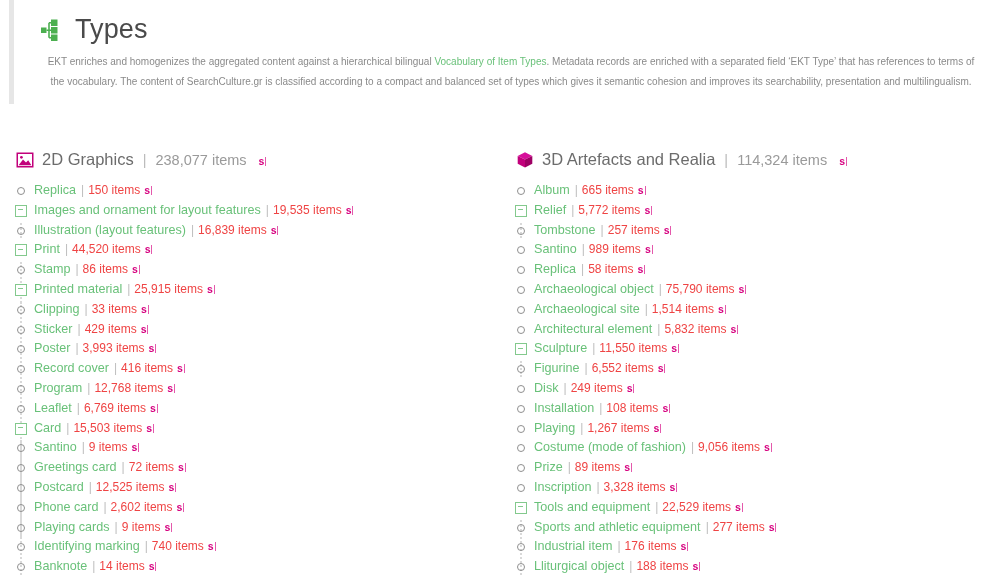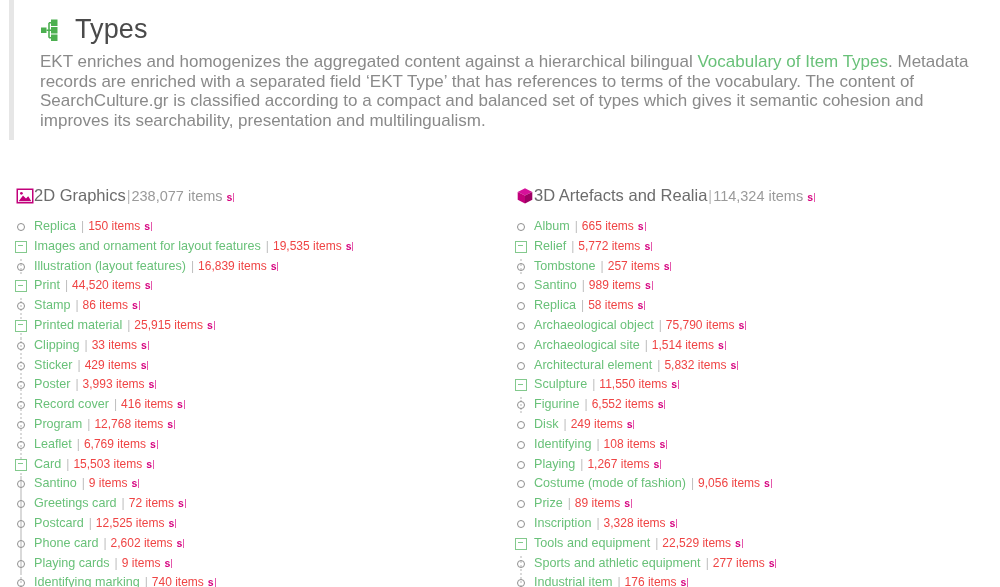--- a/index.html
+++ b/index.html
@@ -34,25 +34,26 @@
     flex: 0 0 auto;
   }
   .page-title {
     font-size: 27px;
     font-weight: 400;
     color: #4a4a4a;
     letter-spacing: .1px;
     line-height: 1;
   }
   .page-desc {
-    font-size: 17px;
+    font-size: 10px;
     line-height: 19.5px;
     color: #8a8a8a;
     max-width: 972px;
     font-weight: 400;
+    text-align: center;
   }
   .page-desc a {
     color: #69c179;
     text-decoration: none;
   }
 
   
   .columns {
     display: flex;
     margin-top: 46px;
@@ -60,20 +61,21 @@
   }
   .col {
     width: 500px;
     flex: 0 0 500px;
     padding-left: 4px;
   }
 
   .cat-header {
     display: flex;
     align-items: center;
+    gap: 8px;
     margin-bottom: 14px;
     padding-left: 2px;
   }
   .cat-icon { width: 18px; height: 18px; display: block; flex: 0 0 auto; }
   .cat-name {
     font-size: 16.5px;
     color: #6c6c6c;
     font-weight: 400;
   }
   .cat-sep { color: #b9b9b9; font-size: 14.5px; padding: 0 1px; }
@@ -513,21 +515,21 @@
             <span class="marker leaf"></span>
             <a class="label" href="#">Disk</a>
             <span class="bar">|</span>
             <span class="count">249 items</span>
             <a class="slink" href="#">s</a>
           </div>
         </li>
         <li class="node">
           <div class="row">
             <span class="marker leaf"></span>
-            <a class="label" href="#">Identifying</a>
+            <a class="label" href="#">Installation</a>
             <span class="bar">|</span>
             <span class="count">108 items</span>
             <a class="slink" href="#">s</a>
           </div>
         </li>
         <li class="node">
           <div class="row">
             <span class="marker leaf"></span>
             <a class="label" href="#">Playing</a>
             <span class="bar">|</span>

